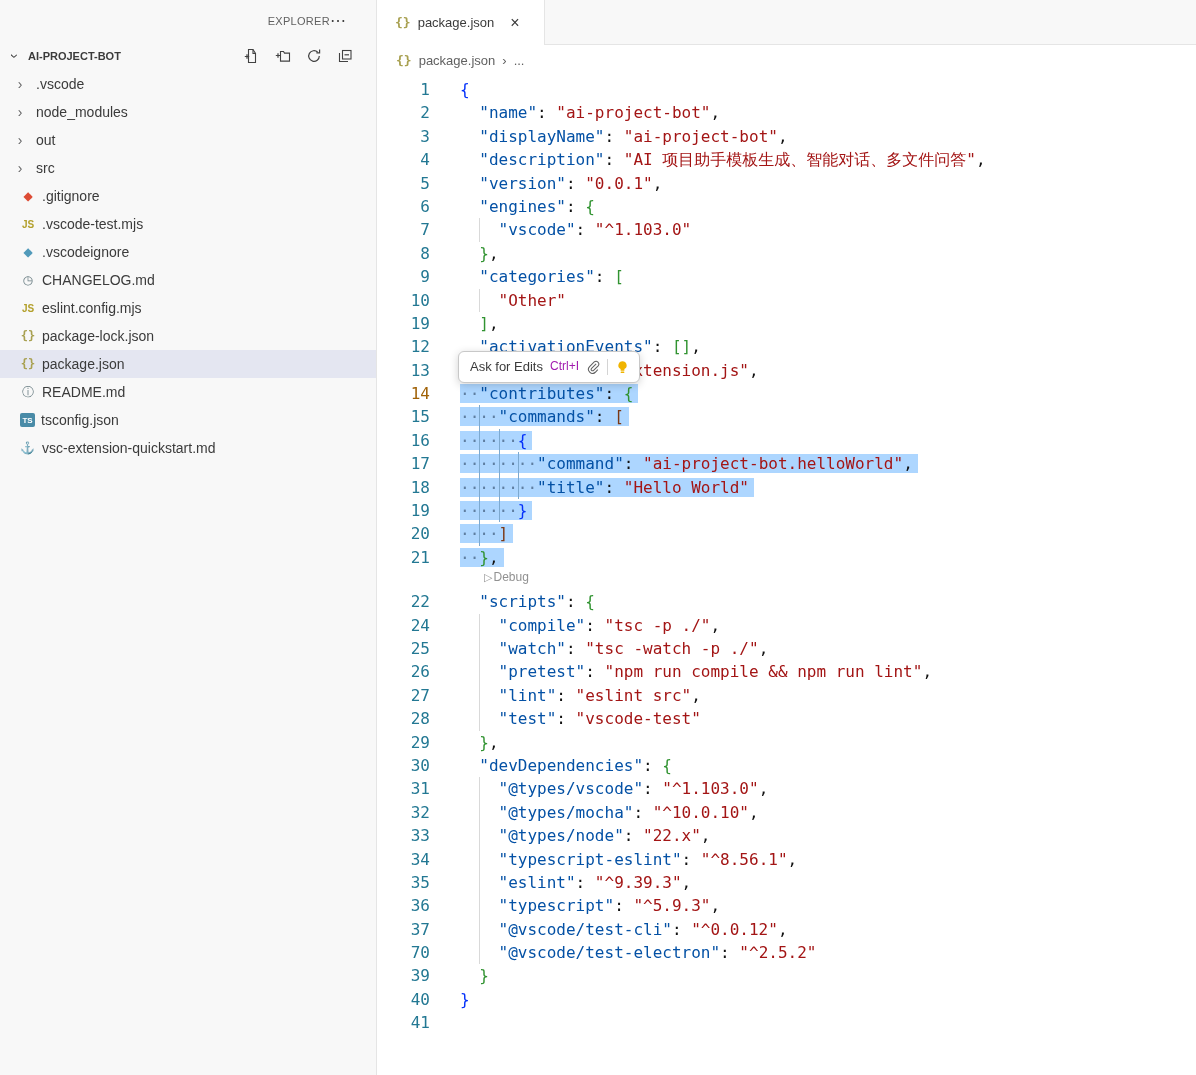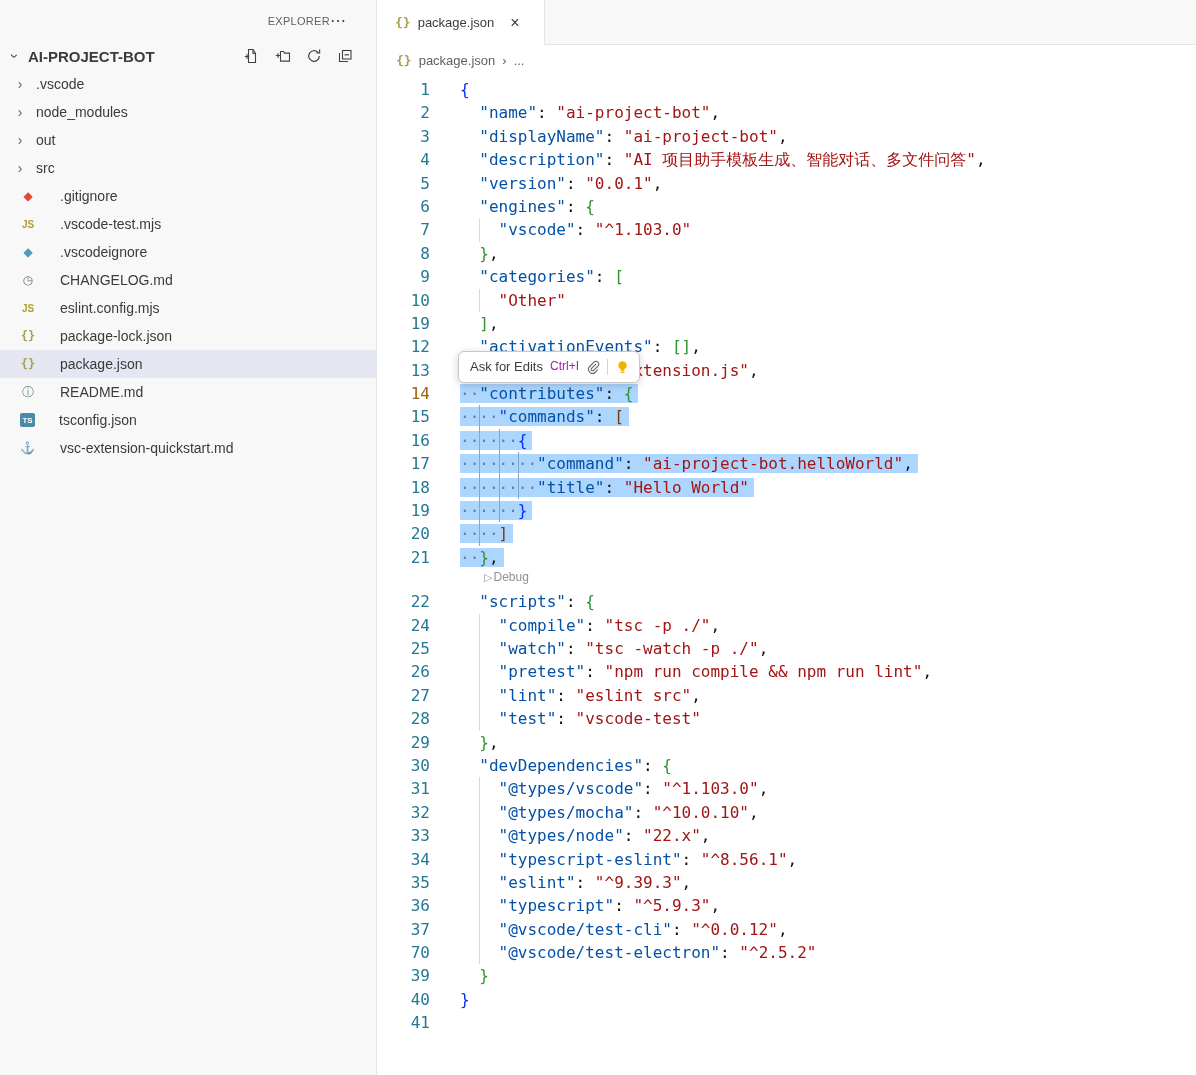--- a/index.html
+++ b/index.html
@@ -9,34 +9,34 @@
 
   
   #sidebar{position:absolute;left:0;top:0;width:377px;height:100%;background:#f8f8f8;
            border-right:1px solid #e5e5e5;box-sizing:border-box;}
   .explorer-header{height:42px;display:flex;align-items:center;justify-content:flex-end;
                    padding:0 30px 0 28px;box-sizing:border-box;}
   .explorer-title{font-size:11px;color:#616161;letter-spacing:.3px;}
   .more-btn{color:#424242;font-size:16px;cursor:pointer;line-height:1;}
   .section-row{height:28px;display:flex;align-items:center;padding-left:8px;}
   .root-chev{display:inline-block;transform:rotate(90deg);color:#3b3b3b;font-size:14px;width:14px;text-align:center;}
-  .root-label{font-weight:bold;font-size:15px;margin-left:6px;color:#3b3b3b;}
+  .root-label{font-weight:bold;font-size:11px;margin-left:6px;color:#3b3b3b;}
   .section-actions{margin-left:auto;display:flex;gap:13px;padding-right:22px;align-items:center;}
   .action{width:18px;height:18px;display:flex;align-items:center;justify-content:center;cursor:pointer;}
   .action svg{display:block;}
   .file-list{width:100%;}
   .row{height:28px;display:flex;align-items:center;font-size:14px;cursor:pointer;}
   .row.selected{background:#e4e6f1;}
   .chev{width:16px;margin-left:12px;color:#646465;font-size:14px;text-align:center;}
   .folder-label{margin-left:8px;}
   .ficon{width:16px;margin-left:20px;text-align:center;font-size:12px;line-height:15px;flex:none;}
   .ficon.small{font-size:10px;font-weight:bold;}
   .ficon.badge{width:15px;height:14px;border-radius:2px;color:#fff;font-size:8px;font-weight:bold;
                display:flex;align-items:center;justify-content:center;}
-  .file-label{margin-left:24px;white-space:nowrap;}
+  .file-label{margin-left:6px;white-space:nowrap;}
 
   
   #editor{position:absolute;left:377px;top:0;right:0;height:100%;background:#fff;}
   .tabbar{height:45px;background:#f8f8f8;display:flex;position:relative;}
   .tabbar-line{position:absolute;bottom:0;left:168px;right:0;height:1px;background:#e5e5e5;}
   .tab{width:168px;height:45px;background:#fff;border-right:1px solid #e5e5e5;box-sizing:border-box;
        display:flex;align-items:center;padding:0 10px 0 18px;cursor:pointer;}
   .tab-icon,.bc-icon{color:#a8a050;font-weight:bold;font-size:13px;font-family:"DejaVu Sans Mono",monospace;}
   .tab-label{margin-left:7px;font-size:13px;color:#3b3b3b;}
   .tab-close{margin-left:16px;color:#3b3b3b;font-size:16px;cursor:pointer;line-height:1;}

